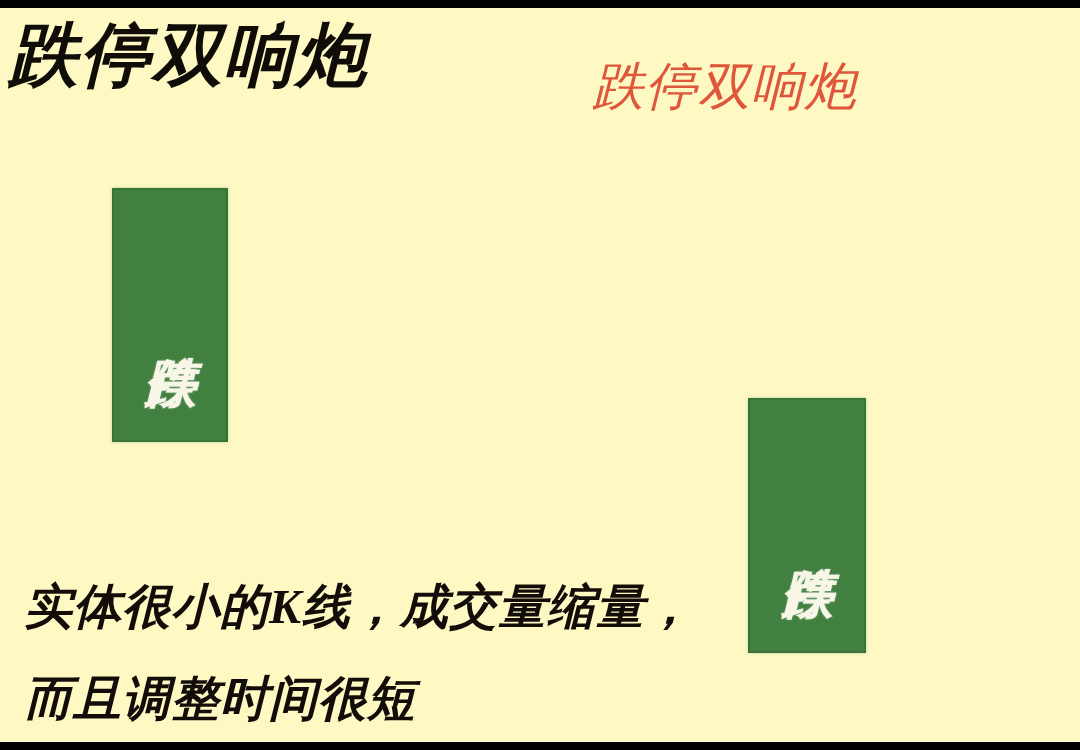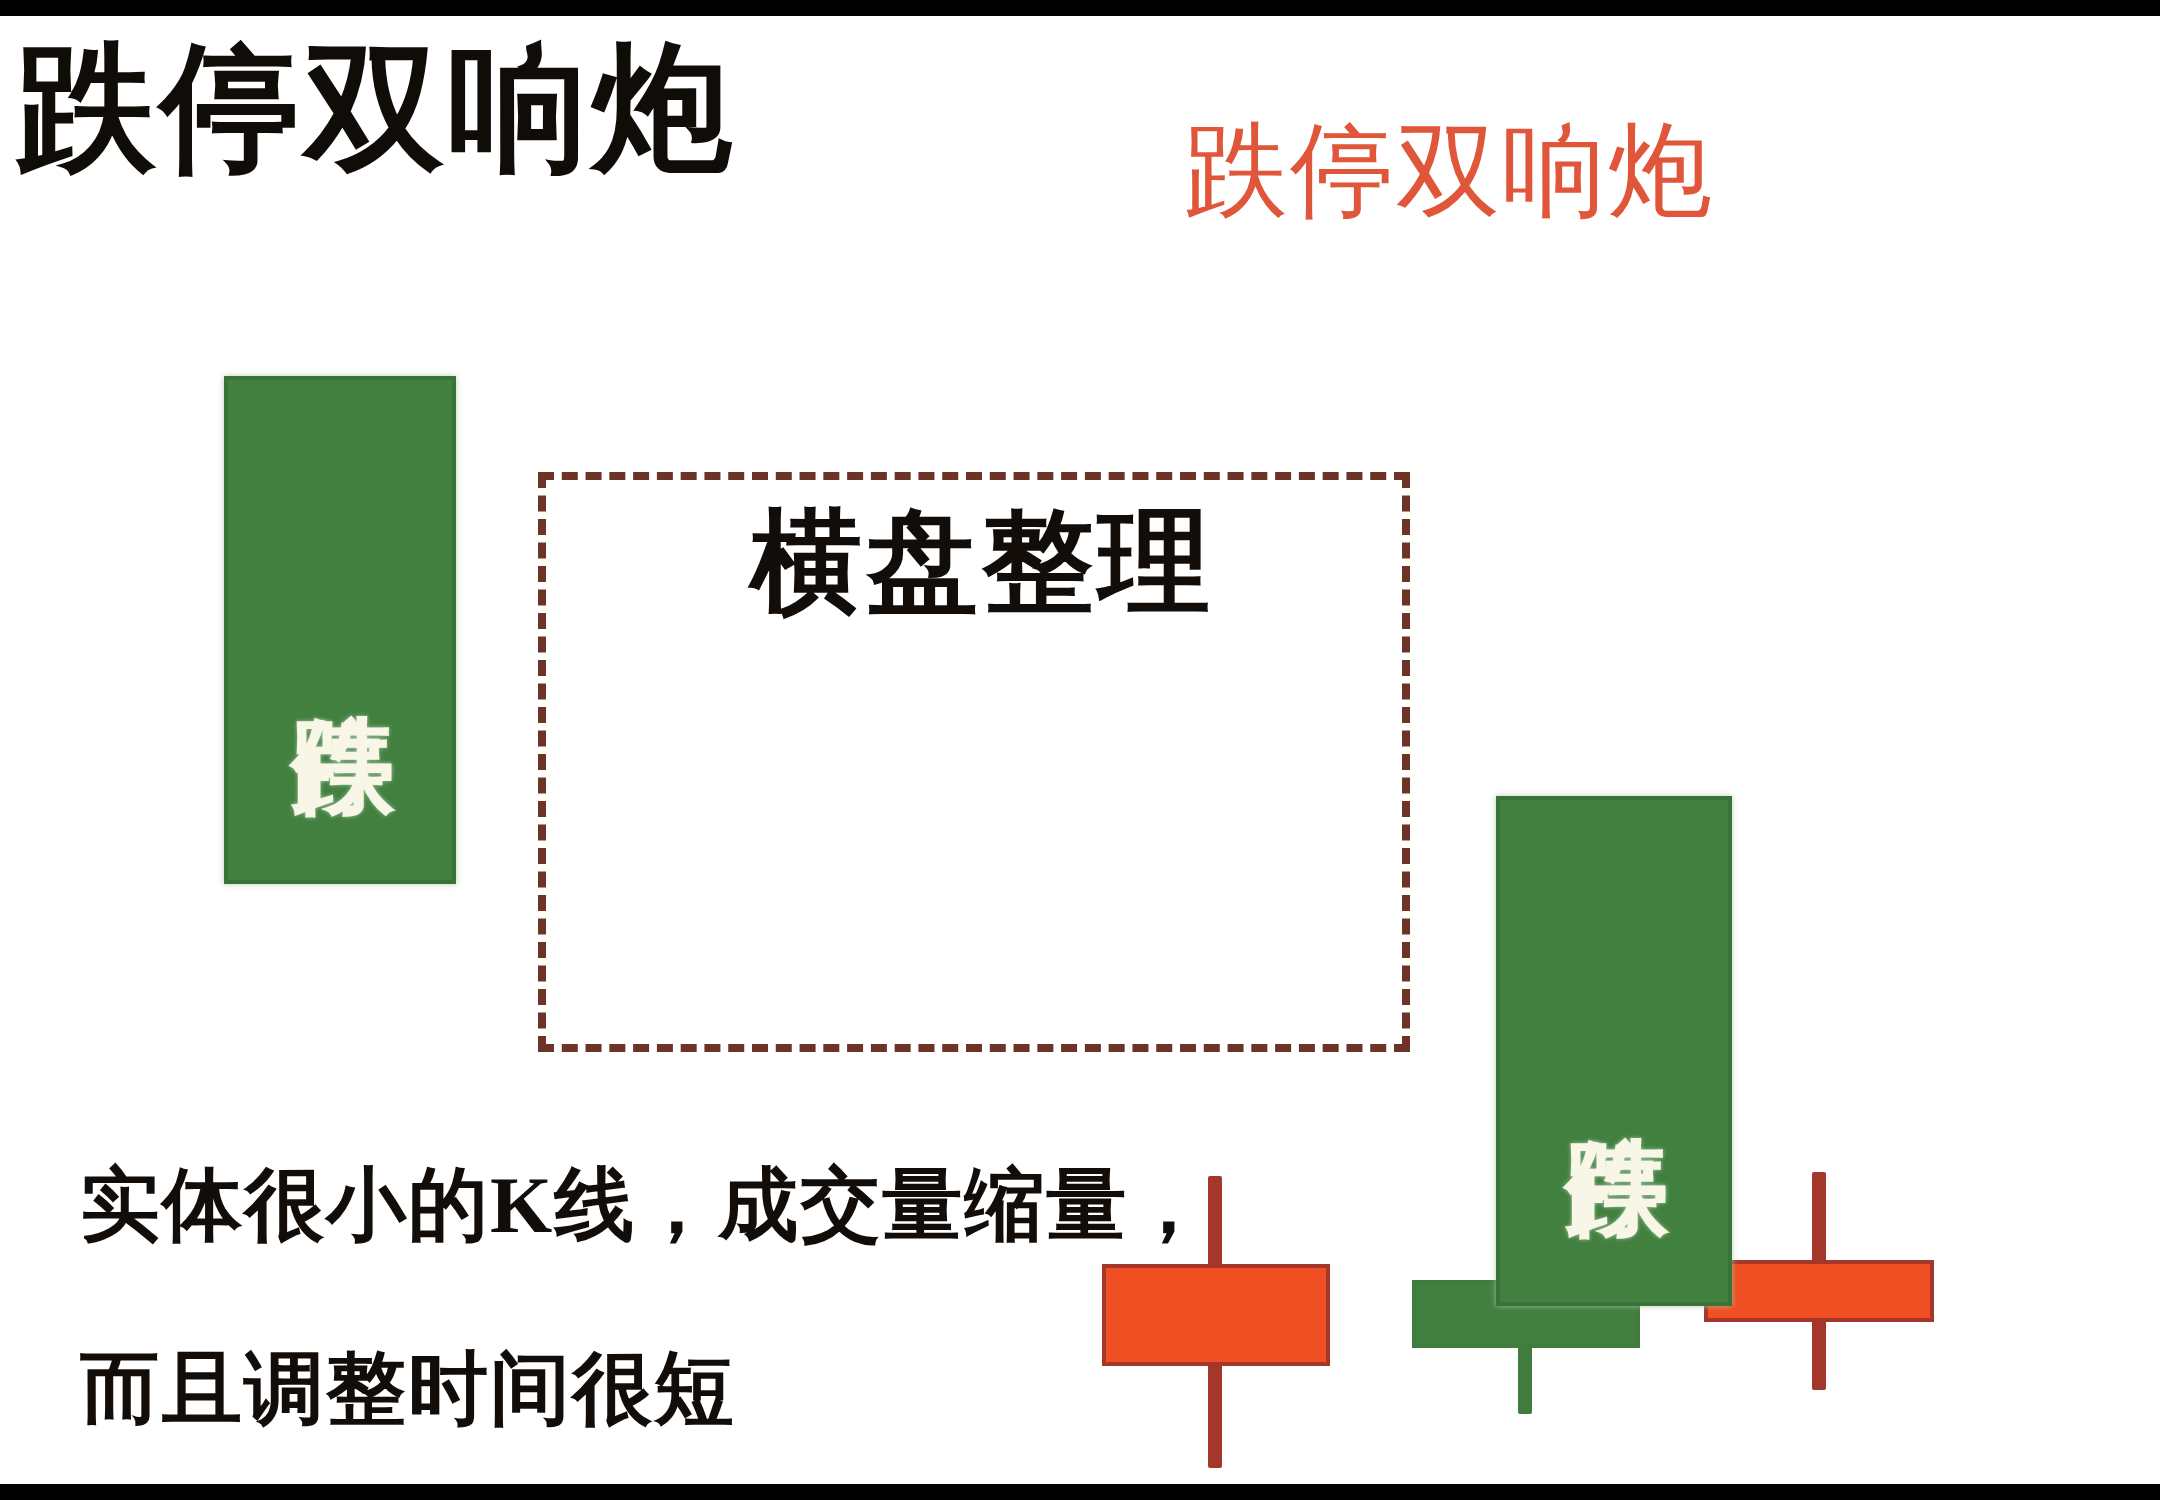--- a/index.html
+++ b/index.html
@@ -22,21 +22,22 @@
     overflow: hidden;
   }
 
   
   .canvas {
     position: absolute;
     left: 0;
     top: 8px;
     width: 1080px;
     height: 734px;
-    background: #ffffff;
+    background: #fef9c3;
+    font-style: italic;
   }
 
   .bar-top {
     position: absolute;
     left: 0; top: 0;
     width: 1080px; height: 8px;
     background: #000000;
   }
   .bar-bottom {
     position: absolute;
@@ -162,24 +163,24 @@
   #candle-2 .body { left: 0; top: 39px; width: 114px; height: 34px; }
 
   
   #candle-3 { left: 579px; top: 346px; width: 115px; height: 109px; }
   #candle-3 .wick { left: 54px; top: 0; height: 109px; }
   #candle-3 .body { left: 0; top: 44px; width: 115px; height: 31px; }
 
   
   .caption {
     position: absolute;
-    left: 40px;
-    font-family: "Liberation Serif", "DejaVu Serif", serif;
-    font-weight: bold;
-    font-size: 40px;
+    left: 24px;
+    font-family: "Liberation Serif", "DejaVu Serif", serif;
+    font-weight: bold;
+    font-size: 48px;
     line-height: 1;
     letter-spacing: 1px;
     color: #120d09;
     white-space: nowrap;
   }
   #caption-line-1 { top: 575px; }
   #caption-line-2 { top: 667px; }
 </style>
 </head>
 <body>
@@ -191,40 +192,20 @@
   <div class="canvas">
 
     <div class="title">跌停双响炮</div>
 
     <div class="subtitle">跌停双响炮</div>
 
     <div id="limit-left" class="limit-block">
       <span class="vtext">跌停</span>
     </div>
 
-    <div id="consolidation-box">
-
-      <div class="box-label">横盘整理</div>
-
-      <div id="candle-1" class="candle up">
-        <div class="wick"></div>
-        <div class="body"></div>
-      </div>
-
-      <div id="candle-2" class="candle down">
-        <div class="wick"></div>
-        <div class="body"></div>
-      </div>
-
-      <div id="candle-3" class="candle up">
-        <div class="wick"></div>
-        <div class="body"></div>
-      </div>
-
-    </div>
 
     <div id="limit-right" class="limit-block">
       <span class="vtext">跌停</span>
     </div>
 
     <div id="caption-line-1" class="caption">实体很小的K线，成交量缩量，</div>
 
     <div id="caption-line-2" class="caption">而且调整时间很短</div>
 
   </div>

